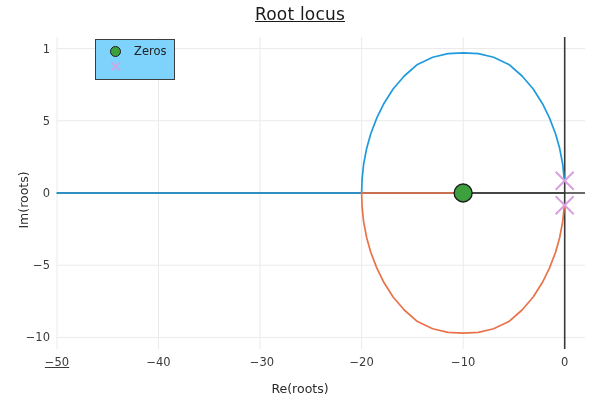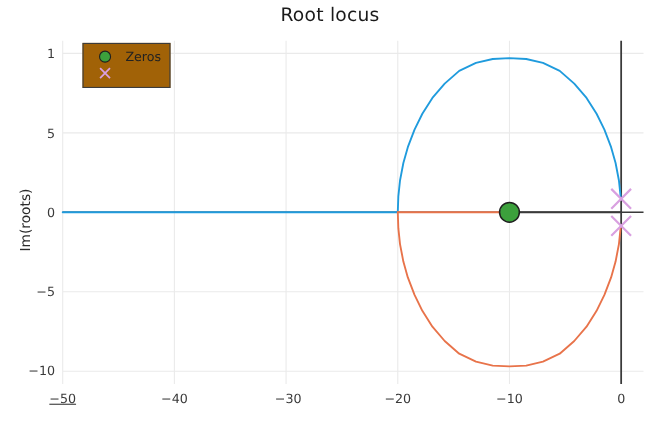--- a/index.html
+++ b/index.html
@@ -11,20 +11,21 @@
     position:relative;
   }
   #plot-root{position:absolute;inset:0;}
   .title{
     position:absolute;
     left:0;right:0;top:4px;
     text-align:center;
     font-size:17px;
     color:#1a1a1a;
     letter-spacing:.2px;
+    text-decoration:underline;
   }
   .axis-label-x{
     position:absolute;
     left:0;right:0;bottom:4px;
     text-align:center;
     font-size:12.5px;
     color:#2b2b2b;
   }
   .axis-label-y{
     position:absolute;
@@ -39,24 +40,25 @@
   .xtick,.ytick{
     position:absolute;
     font-size:11.5px;
     color:#3a3a3a;
     white-space:nowrap;
   }
   .xtick{transform:translateX(-50%);}
   .ytick{transform:translateY(-50%);text-align:right;}
   .legend{
     position:absolute;
-    background:#a16207;
+    background:#7dd3fc;
     border:1.4px solid #3c3c3c;
     padding:4px 8px 5px 6px;
     box-sizing:border-box;
+    margin-left:20px;
   }
   .legend-row{
     display:flex;
     align-items:center;
     height:15px;
   }
   .legend-swatch{
     width:26px;
     flex:0 0 26px;
     display:flex;
@@ -77,20 +79,21 @@
     box-sizing:border-box;
   }
 </style>
 </head>
 <body>
 
 <div id="plot-root">
 
   <div class="title">Root locus</div>
 
+  <div class="axis-label-x">Re(roots)</div>
   <div class="axis-label-y">Im(roots)</div>
 
   <svg id="plot-svg" width="600" height="400" style="position:absolute;left:0;top:0;">
       <rect x="57" y="37" width="528" height="312" fill="#ffffff"></rect>
       <line x1="57" y1="337.44444444444446" x2="585" y2="337.44444444444446" stroke="#eaeaea" stroke-width="1"></line>
       <line x1="57" y1="265.22222222222223" x2="585" y2="265.22222222222223" stroke="#eaeaea" stroke-width="1"></line>
       <line x1="57" y1="193" x2="585" y2="193" stroke="#eaeaea" stroke-width="1"></line>
       <line x1="57" y1="120.77777777777777" x2="585" y2="120.77777777777777" stroke="#eaeaea" stroke-width="1"></line>
       <line x1="57" y1="48.5555555555556" x2="585" y2="48.5555555555556" stroke="#eaeaea" stroke-width="1"></line>
       <line x1="57" y1="37" x2="57" y2="349" stroke="#eaeaea" stroke-width="1"></line>

